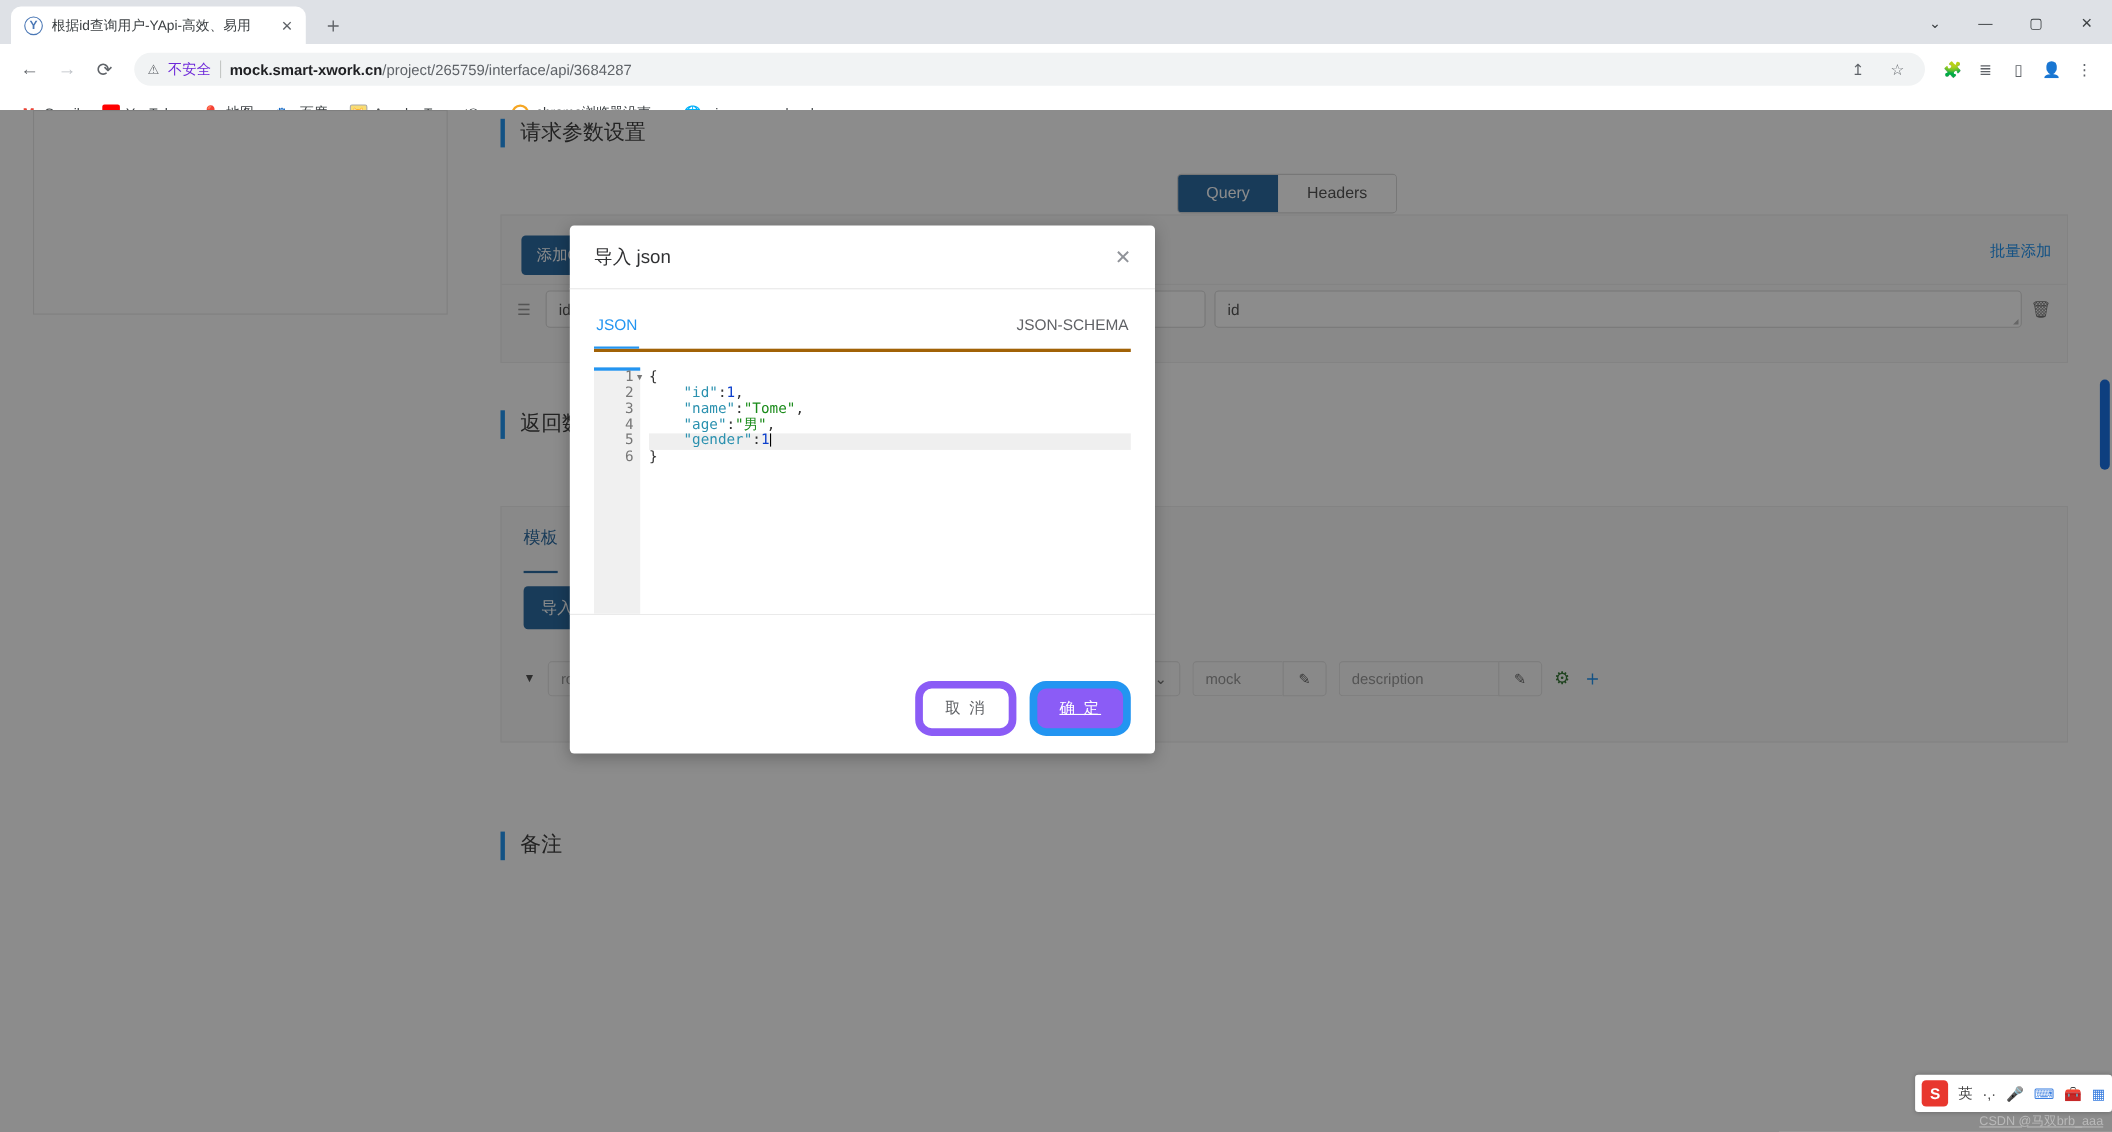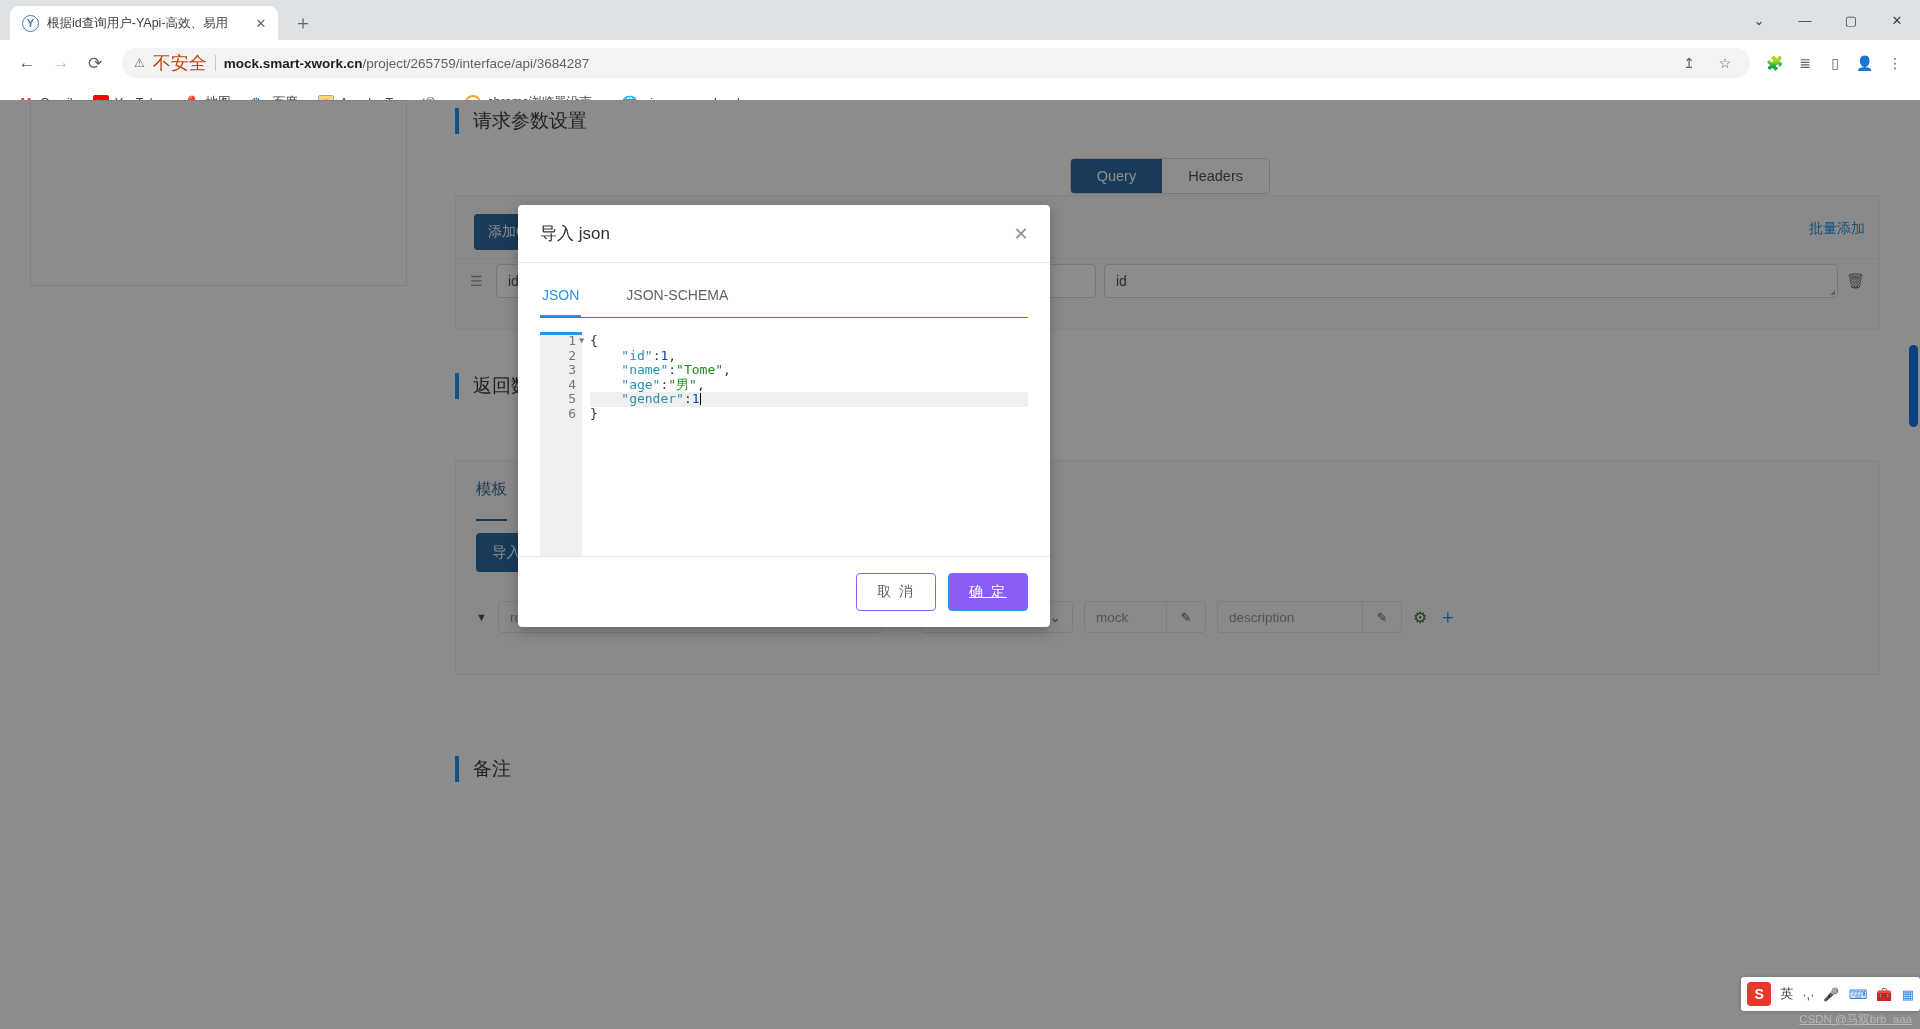--- a/index.html
+++ b/index.html
@@ -64,21 +64,21 @@
     display: flex; align-items: center; justify-content: center;
     font-size: 17px; color: #5f6368; border-radius: 50%;
   }
   .navbtn.disabled { color: #bdc1c6; }
   .omnibox {
     flex: 1; height: 30px; background: #f1f3f4; border-radius: 16px;
     display: flex; align-items: center; padding: 0 12px; gap: 8px;
     margin: 0 8px;
   }
   .warn-icon { font-size: 12px; color: #5f6368; }
-  .warn-text { font-size: 18px; color: #c2410c; white-space: nowrap; text-align: right; }
+  .warn-text { font-size: 13px; color: #6d28d9; white-space: nowrap; text-align: right; }
   .omni-sep { width: 1px; height: 16px; background: #c4c7c5; }
   .url { font-size: 13.5px; color: #5f6368; white-space: nowrap; }
   .url b { color: #202124; font-weight: 600; }
   .omni-right { margin-left: auto; display: flex; gap: 10px; align-items: center; }
   .tb-icon {
     width: 26px; height: 26px; display: flex;
     align-items: center; justify-content: center;
     font-size: 14px; color: #5f6368;
   }
 
@@ -239,21 +239,21 @@
     padding: 0 22px; border-bottom: 1px solid #e8e8e8; position: relative;
   }
   .modal-title { font-size: 17px; color: #303133; }
   .modal-x {
     position: absolute; right: 18px; top: 18px;
     width: 22px; height: 22px; display: flex;
     align-items: center; justify-content: center;
     font-size: 18px; color: #909399;
   }
   .modal-body { padding: 18px 22px 0 22px; }
-  .jtabs { display: flex; gap: 43px; border-bottom: 1px solid #a16207; }
+  .jtabs { display: flex; gap: 43px; border-bottom: 3px solid #a16207; justify-content: space-between; }
   .jtab { font-size: 14px; color: #606266; padding: 6px 2px 12px 2px; }
   .jtab.on { color: #2395f1; border-bottom: 2px solid #2395f1; }
 
   .editor {
     margin-top: 14px; height: 224px; display: flex;
     font-family: "DejaVu Sans Mono", monospace; font-size: 13px;
     position: relative; background: #fff;
   }
   .gutter {
     width: 42px; background: #f0f0f0; color: #777;
@@ -275,23 +275,23 @@
   }
   .topbar-blue {
     position: absolute; left: 0; top: 0; width: 42px; height: 3px; background: #2395f1;
   }
 
   .modal-foot {
     border-top: 1px solid #e8e8e8; padding: 16px 22px;
     display: flex; justify-content: flex-end; gap: 12px;
   }
   .mbtn {
-    padding: 9px 20px; border-radius: 4px; font-size: 14px;
-    letter-spacing: 2px; border: 1px solid #8b5cf6;
-    background: #fff; color: #606266;
+    padding: 9px 20px; border-radius: 15px; font-size: 14px;
+    letter-spacing: 2px; border: 7px solid #8b5cf6;
+    background: #fff; color: #606266; margin-top: 44px;
   }
   .mbtn.primary { background: #8b5cf6; border-color: #2395f1; color: #fff; text-decoration: underline; }
 
   
   .ime {
     position: absolute; right: 0; bottom: 18px; height: 34px;
     background: #fff; display: flex; align-items: center;
     padding: 0 6px; gap: 9px; border-radius: 3px;
     box-shadow: 0 0 4px rgba(0,0,0,.2);
   }

